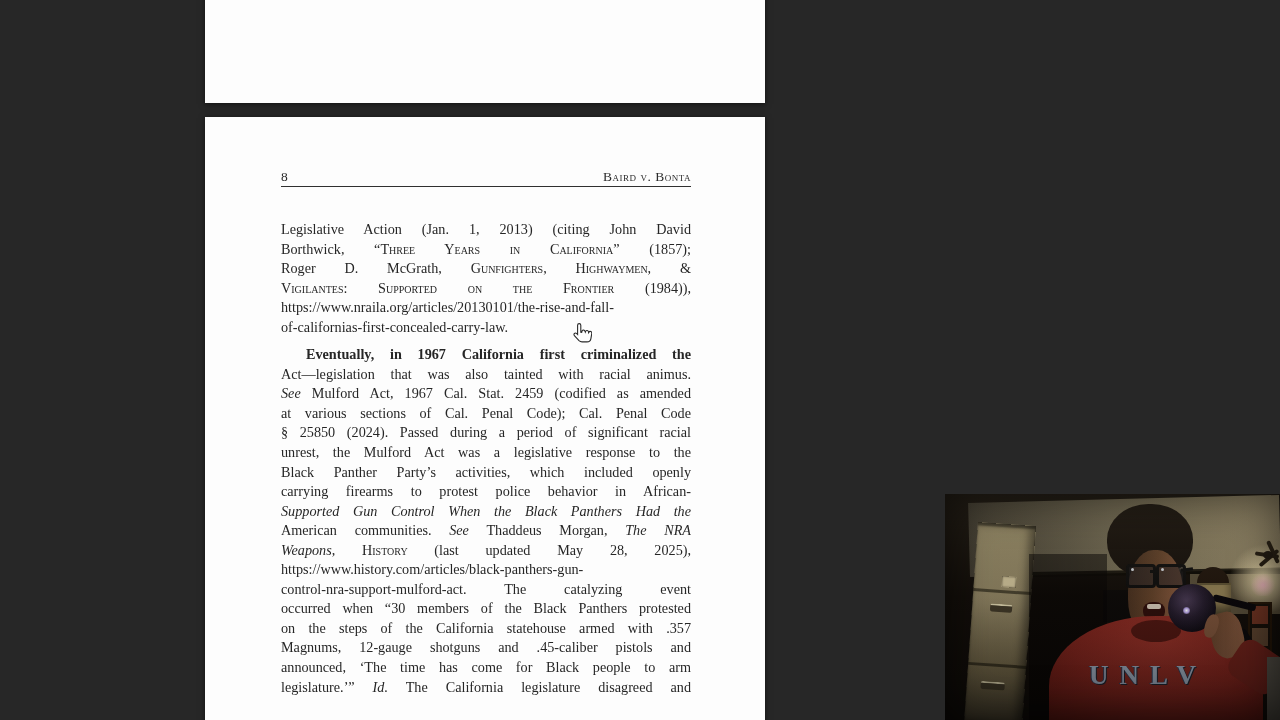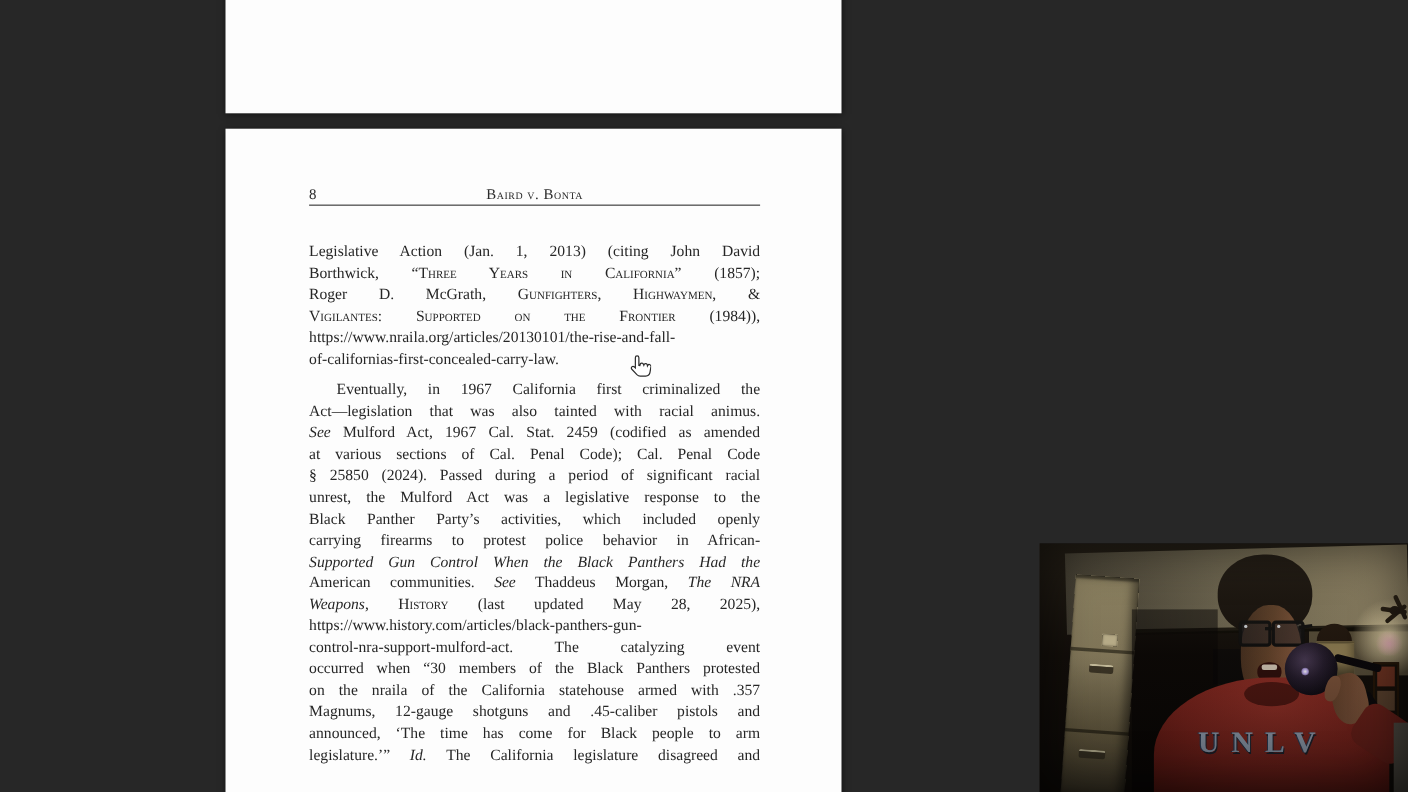--- a/index.html
+++ b/index.html
@@ -15,31 +15,31 @@
   }
   .page-prev{top:-60px;height:163px;}
   .page-cur{top:117px;height:840px;}
   .runhead{
     position:absolute;top:52px;left:76px;width:410px;height:15px;
     padding-bottom:2px;border-bottom:1px solid #303030;
     font-size:13.5px;line-height:15px;color:#2b2b2b;
   }
   .pagenum{position:absolute;left:0;top:0;}
   .runtitle{
-    position:absolute;left:0;right:0;text-align:center;
+    position:absolute;left:0;right:0;text-align:right;
     font-variant:small-caps;letter-spacing:.5px;
   }
   .bodytext{
     position:absolute;top:103px;left:76px;width:410px;
     font-size:14.2px;line-height:19.55px;color:#262626;
   }
   .para + .para{margin-top:8px;}
   .line{text-align:justify;text-align-last:left;}
   .line.just{text-align-last:justify;}
-  .line.first{text-indent:25px;}
+  .line.first{text-indent:25px;font-weight:bold;}
   .it{font-style:italic;}
   .sc{font-variant:small-caps;}
   
   .cursor{position:absolute;left:572px;top:322px;width:20px;height:23px;z-index:60;}
   
   .webcam{
     position:absolute;left:945px;top:494px;width:335px;height:226px;
     background:#120e0a;overflow:hidden;z-index:40;
   }
   .webcam *{position:absolute;}
@@ -141,21 +141,21 @@
         <div class="line just"><span>§ 25850 (2024).  Passed during a period of significant racial</span></div>
         <div class="line just"><span>unrest, the Mulford Act was a legislative response to the</span></div>
         <div class="line just"><span>Black Panther Party’s activities, which included openly</span></div>
         <div class="line just"><span>carrying firearms to protest police behavior in African-</span></div>
         <div class="line just"><span class="it">Supported Gun Control When the Black Panthers Had the</span></div>
         <div class="line just"><span>American communities.  </span><span class="it">See</span><span> Thaddeus Morgan, </span><span class="it">The NRA</span></div>
         <div class="line just"><span class="it">Weapons</span><span>, </span><span class="sc">History</span><span> (last updated May 28, 2025),</span></div>
         <div class="line"><span>https://www.history.com/articles/black-panthers-gun-</span></div>
         <div class="line just"><span>control-nra-support-mulford-act.  The catalyzing event</span></div>
         <div class="line just"><span>occurred when “30 members of the Black Panthers protested</span></div>
-        <div class="line just"><span>on the nraila of the California statehouse armed with .357</span></div>
+        <div class="line just"><span>on the steps of the California statehouse armed with .357</span></div>
         <div class="line just"><span>Magnums, 12-gauge shotguns and .45-caliber pistols and</span></div>
         <div class="line just"><span>announced, ‘The time has come for Black people to arm</span></div>
         <div class="line just"><span>legislature.’” </span><span class="it">Id.</span><span>  The California legislature disagreed and</span></div>
       </div>
     </div>
 </div>
 
 <div class="cursor">
   <svg width="20" height="23" viewBox="0 0 20 23">
     <path d="M7.2 1.6c.9 0 1.6.7 1.6 1.6v7.1l.9.1.3-1.2c.2-.8 1-1.3 1.8-1.1.5.1.9.5 1.1 1l.4 1 .2-.6c.3-.8 1.1-1.2 1.9-.9.6.2 1 .7 1.1 1.3l.1.8.3-.5c.4-.7 1.3-1 2-.6.6.3 1 1 .9 1.7l-.9 5.3c-.3 1.9-2 3.3-3.9 3.3H10c-1.1 0-2.2-.5-3-1.3l-4.6-4.9c-.6-.6-.6-1.6 0-2.2.6-.6 1.5-.6 2.1-.1l1.1 1V3.2c0-.9.7-1.6 1.6-1.6z" fill="#ffffff" stroke="#2b2b2b" stroke-width="1.1"></path>

